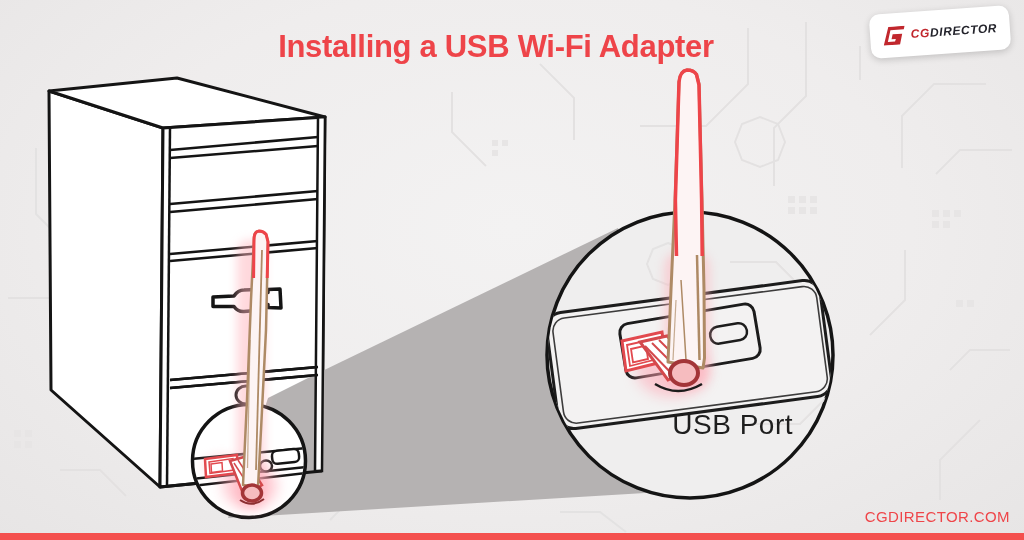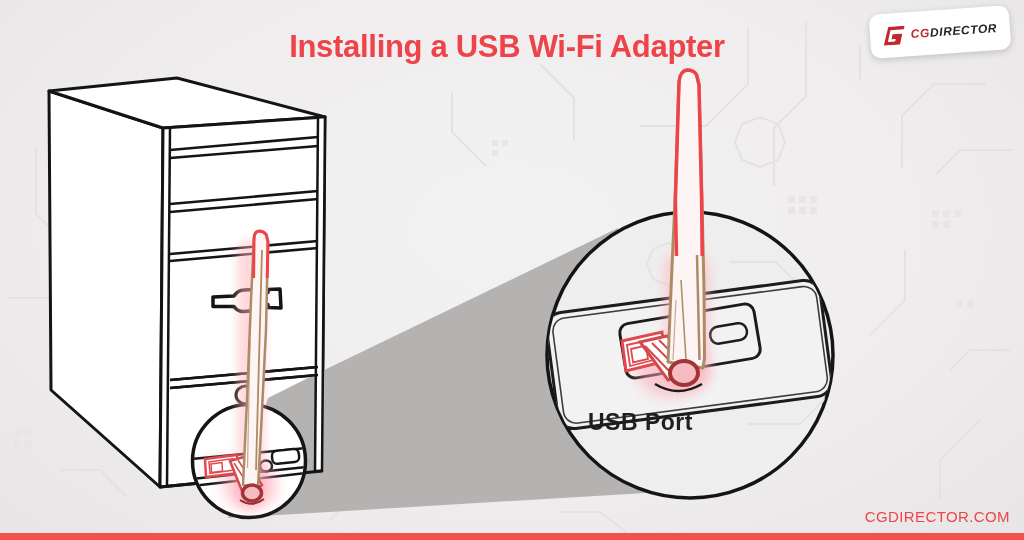--- a/index.html
+++ b/index.html
@@ -3,35 +3,35 @@
 <meta charset="utf-8">
 <style>
   html,body{margin:0;padding:0;}
   body{font-family:"Liberation Sans",sans-serif;}
   .stage{
     position:relative;width:1024px;height:540px;overflow:hidden;
     background:radial-gradient(ellipse at 50% 42%, #f3f2f2 0%, #efeded 55%, #e7e5e5 100%);
   }
   .layer{position:absolute;left:0;top:0;width:1024px;height:540px;}
   .title{
-    position:absolute;left:11px;top:29px;width:992px;text-align:center;
+    position:absolute;left:0;top:29px;width:992px;text-align:center;
     font-size:31px;font-weight:bold;letter-spacing:-0.3px;color:#ee4449;
   }
   .logo{
     position:absolute;right:14px;top:10px;width:140px;height:44px;
     background:#ffffff;border-radius:10px;transform:rotate(-4deg);
     box-shadow:0 2px 7px rgba(0,0,0,0.18);
     display:flex;align-items:center;justify-content:center;gap:5px;
   }
   .logo-text{font-style:italic;font-weight:bold;font-size:12px;letter-spacing:0.6px;}
   .logo-cg{color:#c1272d;}
   .logo-director{color:#23232b;}
   .usb-label{
-    position:absolute;left:588px;top:409px;width:205px;text-align:left;
-    font-size:23px;color:#1e1e1e;letter-spacing:0.5px;font-weight:bold;
+    position:absolute;left:588px;top:409px;width:205px;text-align:right;
+    font-size:28px;color:#1e1e1e;letter-spacing:0.5px;font-weight:normal;
   }
   .watermark{
     position:absolute;right:14px;top:508px;
     font-size:15px;font-weight:normal;letter-spacing:0.4px;color:#ef4549;
   }
   .bottom-bar{
     position:absolute;left:0;bottom:0;width:1024px;height:7px;background:#f4504e;
   }
 </style>
 </head>

